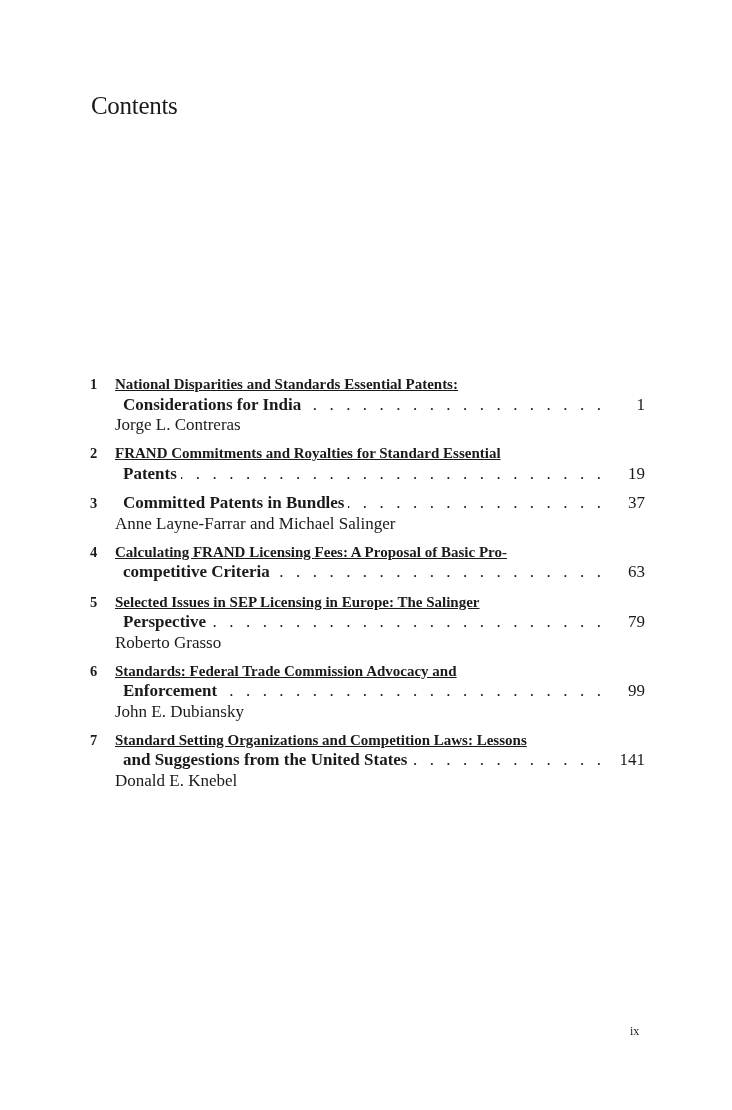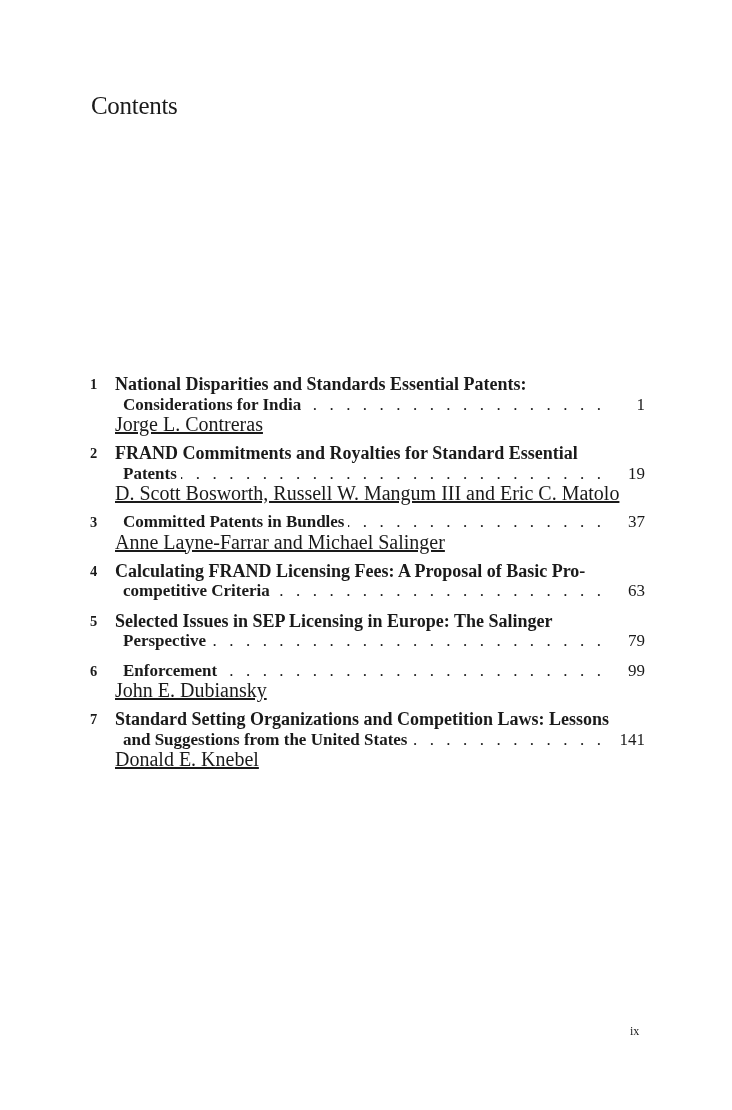--- a/index.html
+++ b/index.html
@@ -11,29 +11,29 @@
     position: absolute; left: 91px; top: 92px;
     font-size: 25px; font-weight: normal; letter-spacing: -0.3px;
   }
   .toc { position: absolute; left: 90px; top: 374px; width: 555px; }
   .entry { position: relative; margin-bottom: 9px; }
   .num {
     position: absolute; left: 0; top: 0; width: 20px;
     font-weight: bold; font-size: 14.5px; line-height: 20.5px;
   }
   .body { margin-left: 25px; }
-  .tline { font-weight: bold; font-size: 18px; line-height: 20.5px; white-space: nowrap; }
+  .tline { font-weight: bold; font-size: 15px; line-height: 20.5px; white-space: nowrap; text-decoration: underline; }
   .lastline { display: flex; align-items: flex-start; font-size: 17px; line-height: 20.5px; margin-left: 8px; }
   .lastline .ltext { font-weight: bold; white-space: nowrap; }
   .dots {
     flex: 1; overflow: hidden; white-space: nowrap; margin: 0 6px 0 4px;
     letter-spacing: 4.1px; font-weight: normal; text-align: right; direction: rtl;
   }
   .page { width: 34px; text-align: right; font-weight: normal; }
-  .author { font-size: 20px; line-height: 19px; text-decoration: underline; }
+  .author { font-size: 17px; line-height: 19px; }
   .folio { position: absolute; left: 630px; top: 1024px; font-size: 12px; }
 </style>
 </head>
 <body>
 
 <div class="title">Contents</div>
 
 <div class="toc">
 
   <div class="entry">
@@ -51,21 +51,20 @@
 
   <div class="entry">
     <div class="num">2</div>
     <div class="body">
       <div class="tline">FRAND Commitments and Royalties for Standard Essential</div>
       <div class="lastline">
         <span class="ltext">Patents</span>
         <span class="dots">. . . . . . . . . . . . . . . . . . . . . . . . . . . . . . . . . . . . . . . . . . . . . . . . . . . . . . . . . . . . . . . . . . . .</span>
         <span class="page">19</span>
       </div>
-      <div class="author">D. Scott Bosworth, Russell W. Mangum III and Eric C. Matolo</div>
     </div>
   </div>
 
   <div class="entry">
     <div class="num">3</div>
     <div class="body">
       <div class="lastline">
         <span class="ltext">Committed Patents in Bundles</span>
         <span class="dots">. . . . . . . . . . . . . . . . . . . . . . . . . . . . . . . . . . . . . . . . . . . . . . . . . . . . . . . . . . . . . . . . . . . .</span>
         <span class="page">37</span>
@@ -88,26 +87,28 @@
 
   <div class="entry">
     <div class="num">5</div>
     <div class="body">
       <div class="tline">Selected Issues in SEP Licensing in Europe: The Salinger</div>
       <div class="lastline">
         <span class="ltext">Perspective</span>
         <span class="dots">. . . . . . . . . . . . . . . . . . . . . . . . . . . . . . . . . . . . . . . . . . . . . . . . . . . . . . . . . . . . . . . . . . . .</span>
         <span class="page">79</span>
       </div>
+      <div class="author">Roberto Grasso</div>
     </div>
   </div>
 
   <div class="entry">
     <div class="num">6</div>
     <div class="body">
+      <div class="tline">Standards: Federal Trade Commission Advocacy and</div>
       <div class="lastline">
         <span class="ltext">Enforcement</span>
         <span class="dots">. . . . . . . . . . . . . . . . . . . . . . . . . . . . . . . . . . . . . . . . . . . . . . . . . . . . . . . . . . . . . . . . . . . .</span>
         <span class="page">99</span>
       </div>
       <div class="author">John E. Dubiansky</div>
     </div>
   </div>
 
   <div class="entry">

